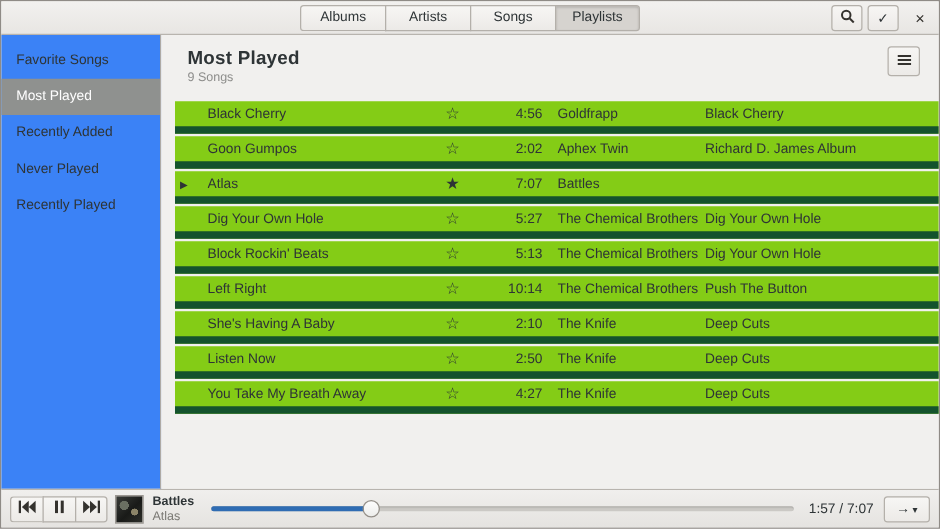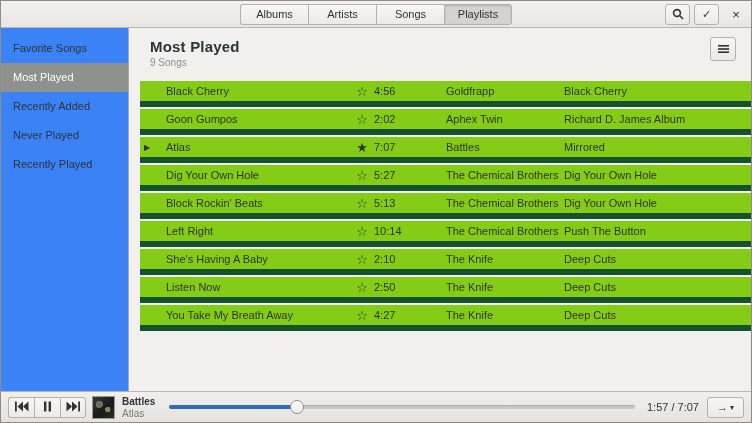--- a/index.html
+++ b/index.html
@@ -89,21 +89,21 @@
   .song-row {
     display: flex; align-items: center;
     height: 26px; margin-bottom: 2px;
     background: #84cc16;
     border-bottom: 6px solid #14532d;
     font-size: 11px; cursor: default;
   }
   .cell-play  { width: 26px; padding-left: 4px; font-size: 8px; color: #2e3436; }
   .cell-title { width: 184px; overflow: hidden; white-space: nowrap; }
   .cell-star  { width: 24px; text-align: center; font-size: 13px; color: #2e3436; cursor: pointer; }
-  .cell-time  { width: 60px; text-align: left; }
+  .cell-time  { width: 60px; text-align: right; }
   .cell-artist{ width: 118px; margin-left: 12px; overflow: hidden; white-space: nowrap; }
   .cell-album { flex: 1; overflow: hidden; white-space: nowrap; }
   
   .player {
     height: 31px; flex: 0 0 31px;
     border-top: 1px solid #b8b4ae;
     background: linear-gradient(#f0efed, #e5e3e0);
     display: flex; align-items: center;
     padding: 0 7px;
   }
@@ -230,21 +230,20 @@
           <span class="cell-time">2:02</span>
           <span class="cell-artist">Aphex Twin</span>
           <span class="cell-album">Richard D. James Album</span>
         </div>
         <div class="song-row">
           <span class="cell-play">▶</span>
           <span class="cell-title">Atlas</span>
           <span class="cell-star">★</span>
           <span class="cell-time">7:07</span>
           <span class="cell-artist">Battles</span>
-          <span class="cell-album">Mirrored</span>
         </div>
         <div class="song-row">
           <span class="cell-play"></span>
           <span class="cell-title">Dig Your Own Hole</span>
           <span class="cell-star">☆</span>
           <span class="cell-time">5:27</span>
           <span class="cell-artist">The Chemical Brothers</span>
           <span class="cell-album">Dig Your Own Hole</span>
         </div>
         <div class="song-row">

